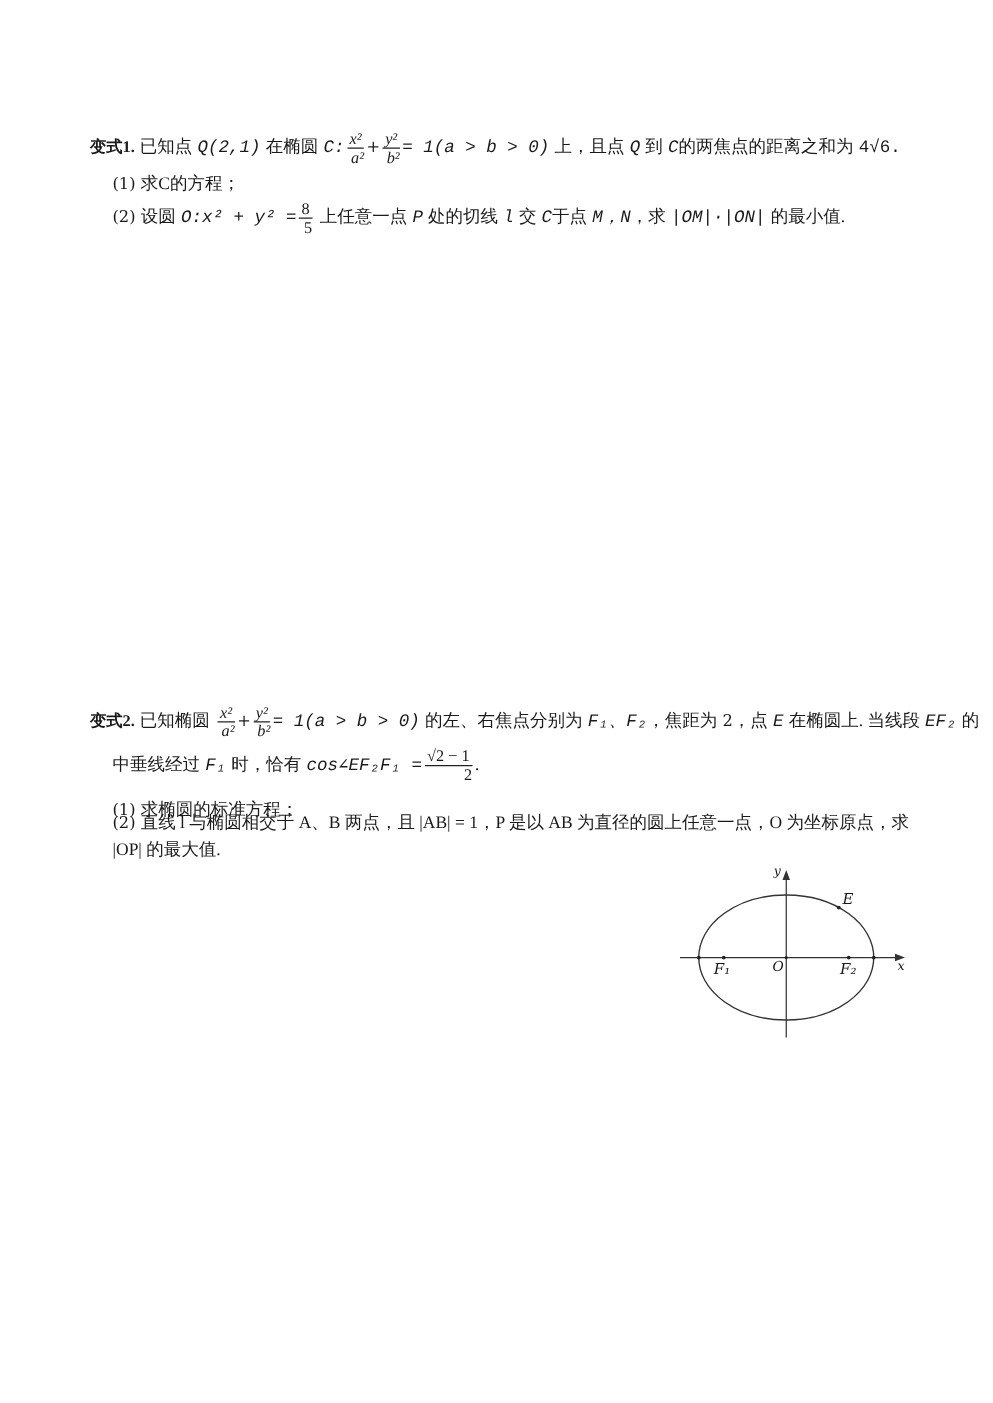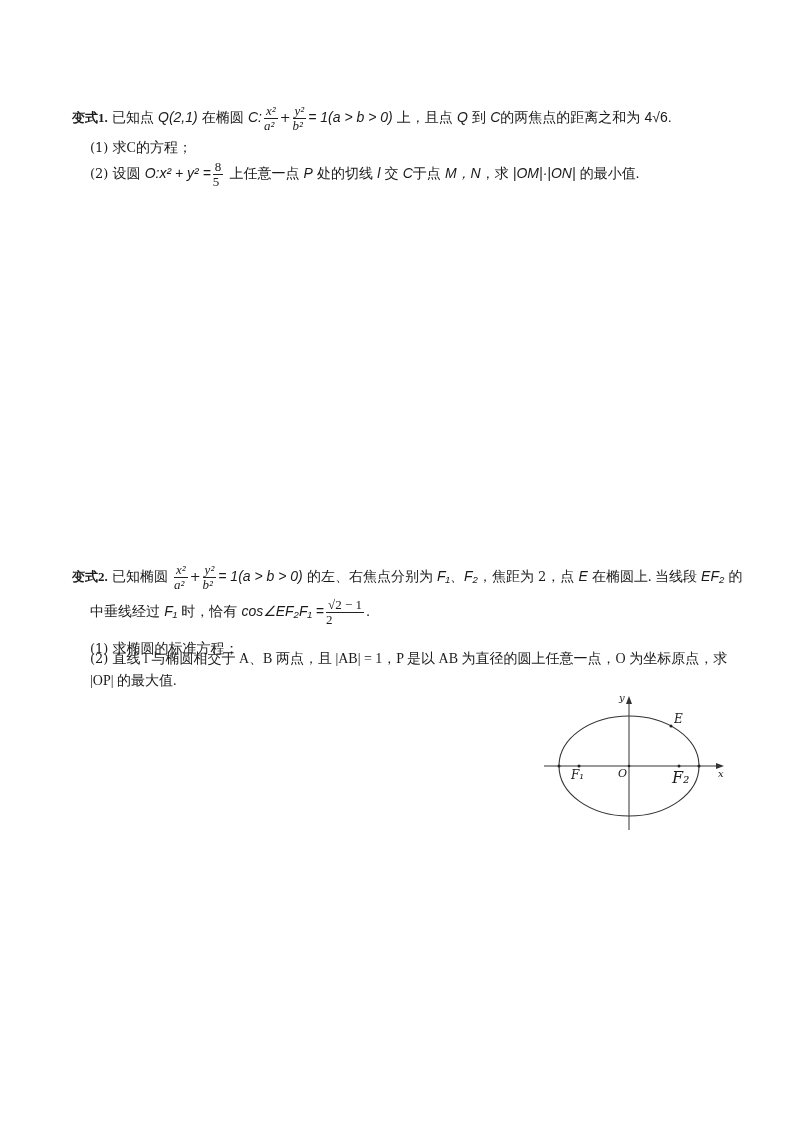--- a/index.html
+++ b/index.html
@@ -4,22 +4,22 @@
 <style>
   html, body { margin: 0; padding: 0; background: #ffffff; }
   body {
     width: 794px; height: 1122px; position: relative; overflow: hidden;
     font-family: "DejaVu Serif", "Liberation Serif", serif;
     color: #1a1a1a; font-size: 13px;
   }
   .problem { position: absolute; left: 72px; width: 660px; }
   .line { position: absolute; white-space: nowrap; line-height: 20px; }
   .title { font-weight: bold; font-family: Liberation Serif, serif; font-size: 13px; }
-  .m { font-style: italic; font-family: Liberation Sans, sans-serif; font-size: 14px; }
-  .frac { display: inline-block; vertical-align: middle; text-align: left; margin: 0 2px; font-family: "Liberation Serif", serif; font-style: italic; font-size: 13px; }
+  .m { font-style: italic; font-family: Liberation Mono, monospace; font-size: 14px; }
+  .frac { display: inline-block; vertical-align: middle; text-align: right; margin: 0 2px; font-family: "Liberation Serif", serif; font-style: italic; font-size: 13px; }
   .frac .num { display: block; border-bottom: 1px solid #222; padding: 0 2px; line-height: 14px; }
   .frac .den { display: block; line-height: 14px; }
   .frac.up { font-style: normal; }
   .cjk { font-family: Liberation Serif, serif; font-size: 14px; }
   .figure { position: absolute; left: 538px; top: 690px; width: 200px; height: 145px; }
 </style>
 </head>
 <body>
 
 <div class="problem" style="top:104px;">
@@ -107,15 +107,15 @@
     <circle cx="161" cy="76" r="1.5" fill="#222"></circle>
     <circle cx="41" cy="76" r="1.5" fill="#222"></circle>
     <circle cx="141" cy="76" r="1.5" fill="#222"></circle>
     <circle cx="91" cy="76" r="1.3" fill="#222"></circle>
     <circle cx="133" cy="36" r="1.5" fill="#222"></circle>
   </svg>
   <span style="position:absolute; left:81px; top:2px; font-style:italic; font-size:10px;">y</span>
   <span style="position:absolute; left:180px; top:78px; font-style:italic; font-size:10px;">x</span>
   <span style="position:absolute; left:80px; top:77px; font-style:italic; font-size:11px;">O</span>
   <span style="position:absolute; left:33px; top:78px; font-style:italic; font-size:12px;">F₁</span>
-  <span style="position:absolute; left:134px; top:78px; font-style:italic; font-size:16px;">F₂</span>
+  <span style="position:absolute; left:134px; top:78px; font-style:italic; font-size:12px;">F₂</span>
   <span style="position:absolute; left:136px; top:22px; font-style:italic; font-size:12px;">E</span>
 </div>
 
 </body></html>

